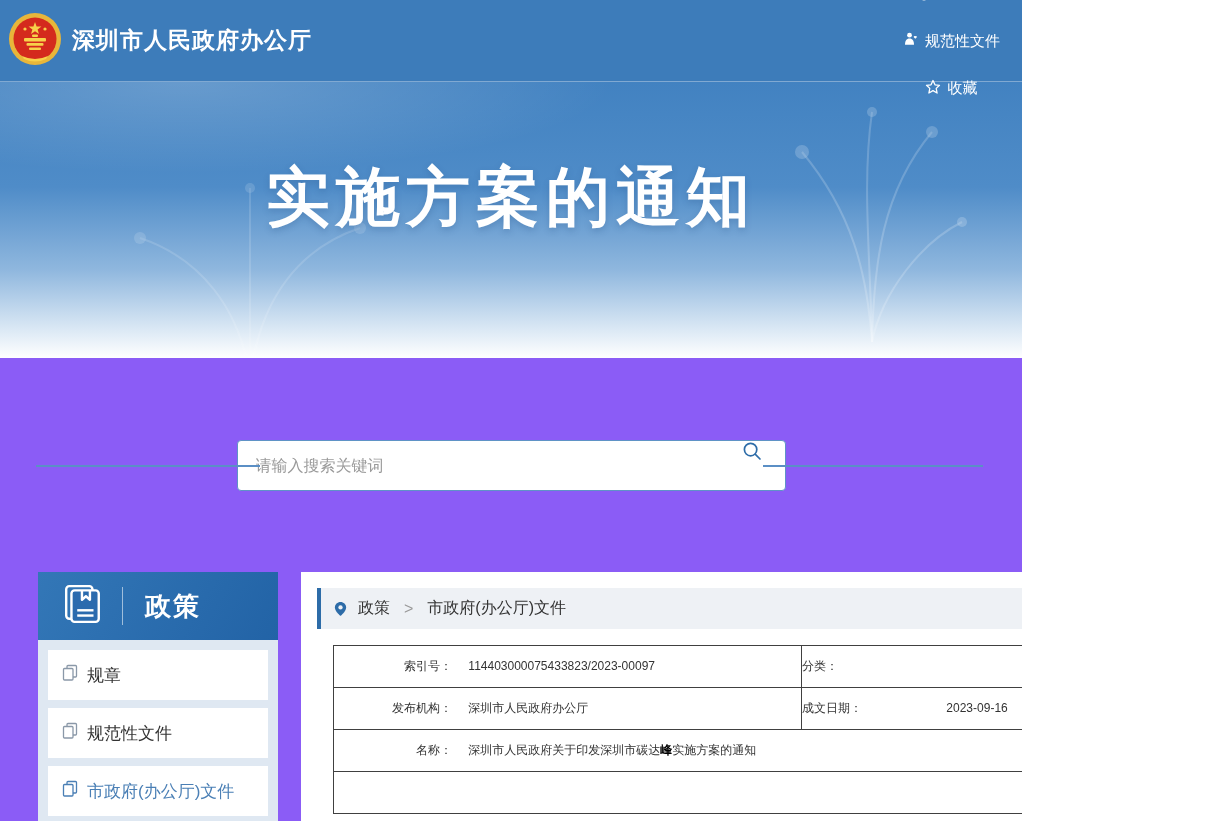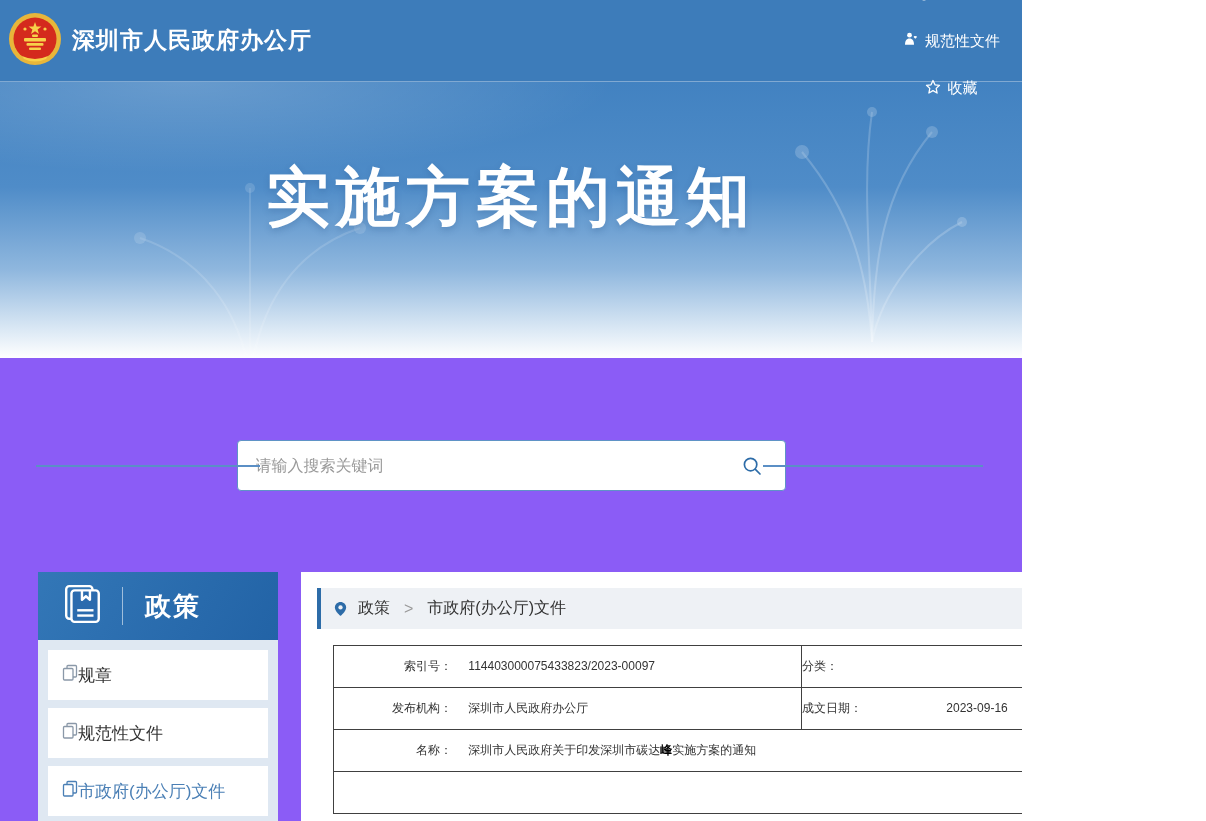--- a/index.html
+++ b/index.html
@@ -19,38 +19,38 @@
     background:linear-gradient(180deg,#4282c1 0%,#4f8cc8 38%,#8fb7de 68%,#dce9f5 90%,#ffffff 100%); }
   .banner::before { content:""; position:absolute; inset:0;
     background:radial-gradient(ellipse 70% 55% at 18% 0%, rgba(255,255,255,.20), transparent 60%); }
   .banner-title { text-align:center; padding-top:72px; font-size:64px; font-weight:bold; color:#fff;
     letter-spacing:6px; text-shadow:0 3px 6px rgba(40,80,130,.25); position:relative; z-index:1; }
   .sprig { position:absolute; opacity:.55; }
 
   
   .search-section { position:relative; padding-top:82px; height:214px; }
   .search-box { width:549px; height:51px; margin:0 auto; background:#fff; border:1px solid #5f93c6;
-    border-radius:4px; display:flex; align-items:center; padding:0 23px 0 18px; }
+    border-radius:4px; display:flex; padding:0 23px 0 18px; }
   .search-box input { flex:1; border:none; outline:none; font-size:16px; color:#333;
     font-family:"Liberation Sans","DejaVu Sans",sans-serif; background:transparent; }
   .search-box input::placeholder { color:#9a9a9a; }
   .deco-line { position:absolute; top:107px; height:2px; background:#5b8fc5; }
   .deco-line.left { left:36px; width:224px; }
   .deco-line.right { right:39px; width:220px; }
 
   
   .main-row { display:flex; align-items:flex-start; padding-left:38px; gap:23px; }
 
   .sidebar { width:240px; flex:none; }
   .side-header { height:68px; background:linear-gradient(120deg,#3377b7,#2263a6);
     display:flex; align-items:center; padding-left:24px; }
   .side-sep { width:1px; height:38px; background:rgba(255,255,255,.55); margin:0 22px 0 18px; }
   .side-header-label { color:#fff; font-size:26px; font-weight:bold; letter-spacing:2px; }
   .side-panel { background:#dfe8f2; padding:10px; min-height:265px; }
-  .side-item { height:50px; background:#fff; display:flex; align-items:center; 
+  .side-item { height:50px; background:#fff; display:flex; align-items:center; gap:9px;
     padding-left:14px; margin-bottom:8px; font-size:17px; color:#333; cursor:pointer; }
   .side-item.active { color:#4a7fb5; }
 
   .content-card { width:868px; background:#fff; padding:16px 16px 0 16px; height:290px; }
   .breadcrumb { height:41px; background:#eef1f5; border-left:4px solid #2d6ca8;
     display:flex; align-items:center; padding-left:12px; font-size:16px; color:#333; }
   .crumb-root { margin-left:10px; cursor:pointer; }
   .crumb-sep { color:#999; margin:0 14px; }
 
   table.doc { border-collapse:collapse; table-layout:fixed; width:801px; margin:16px 0 0 16px; }

